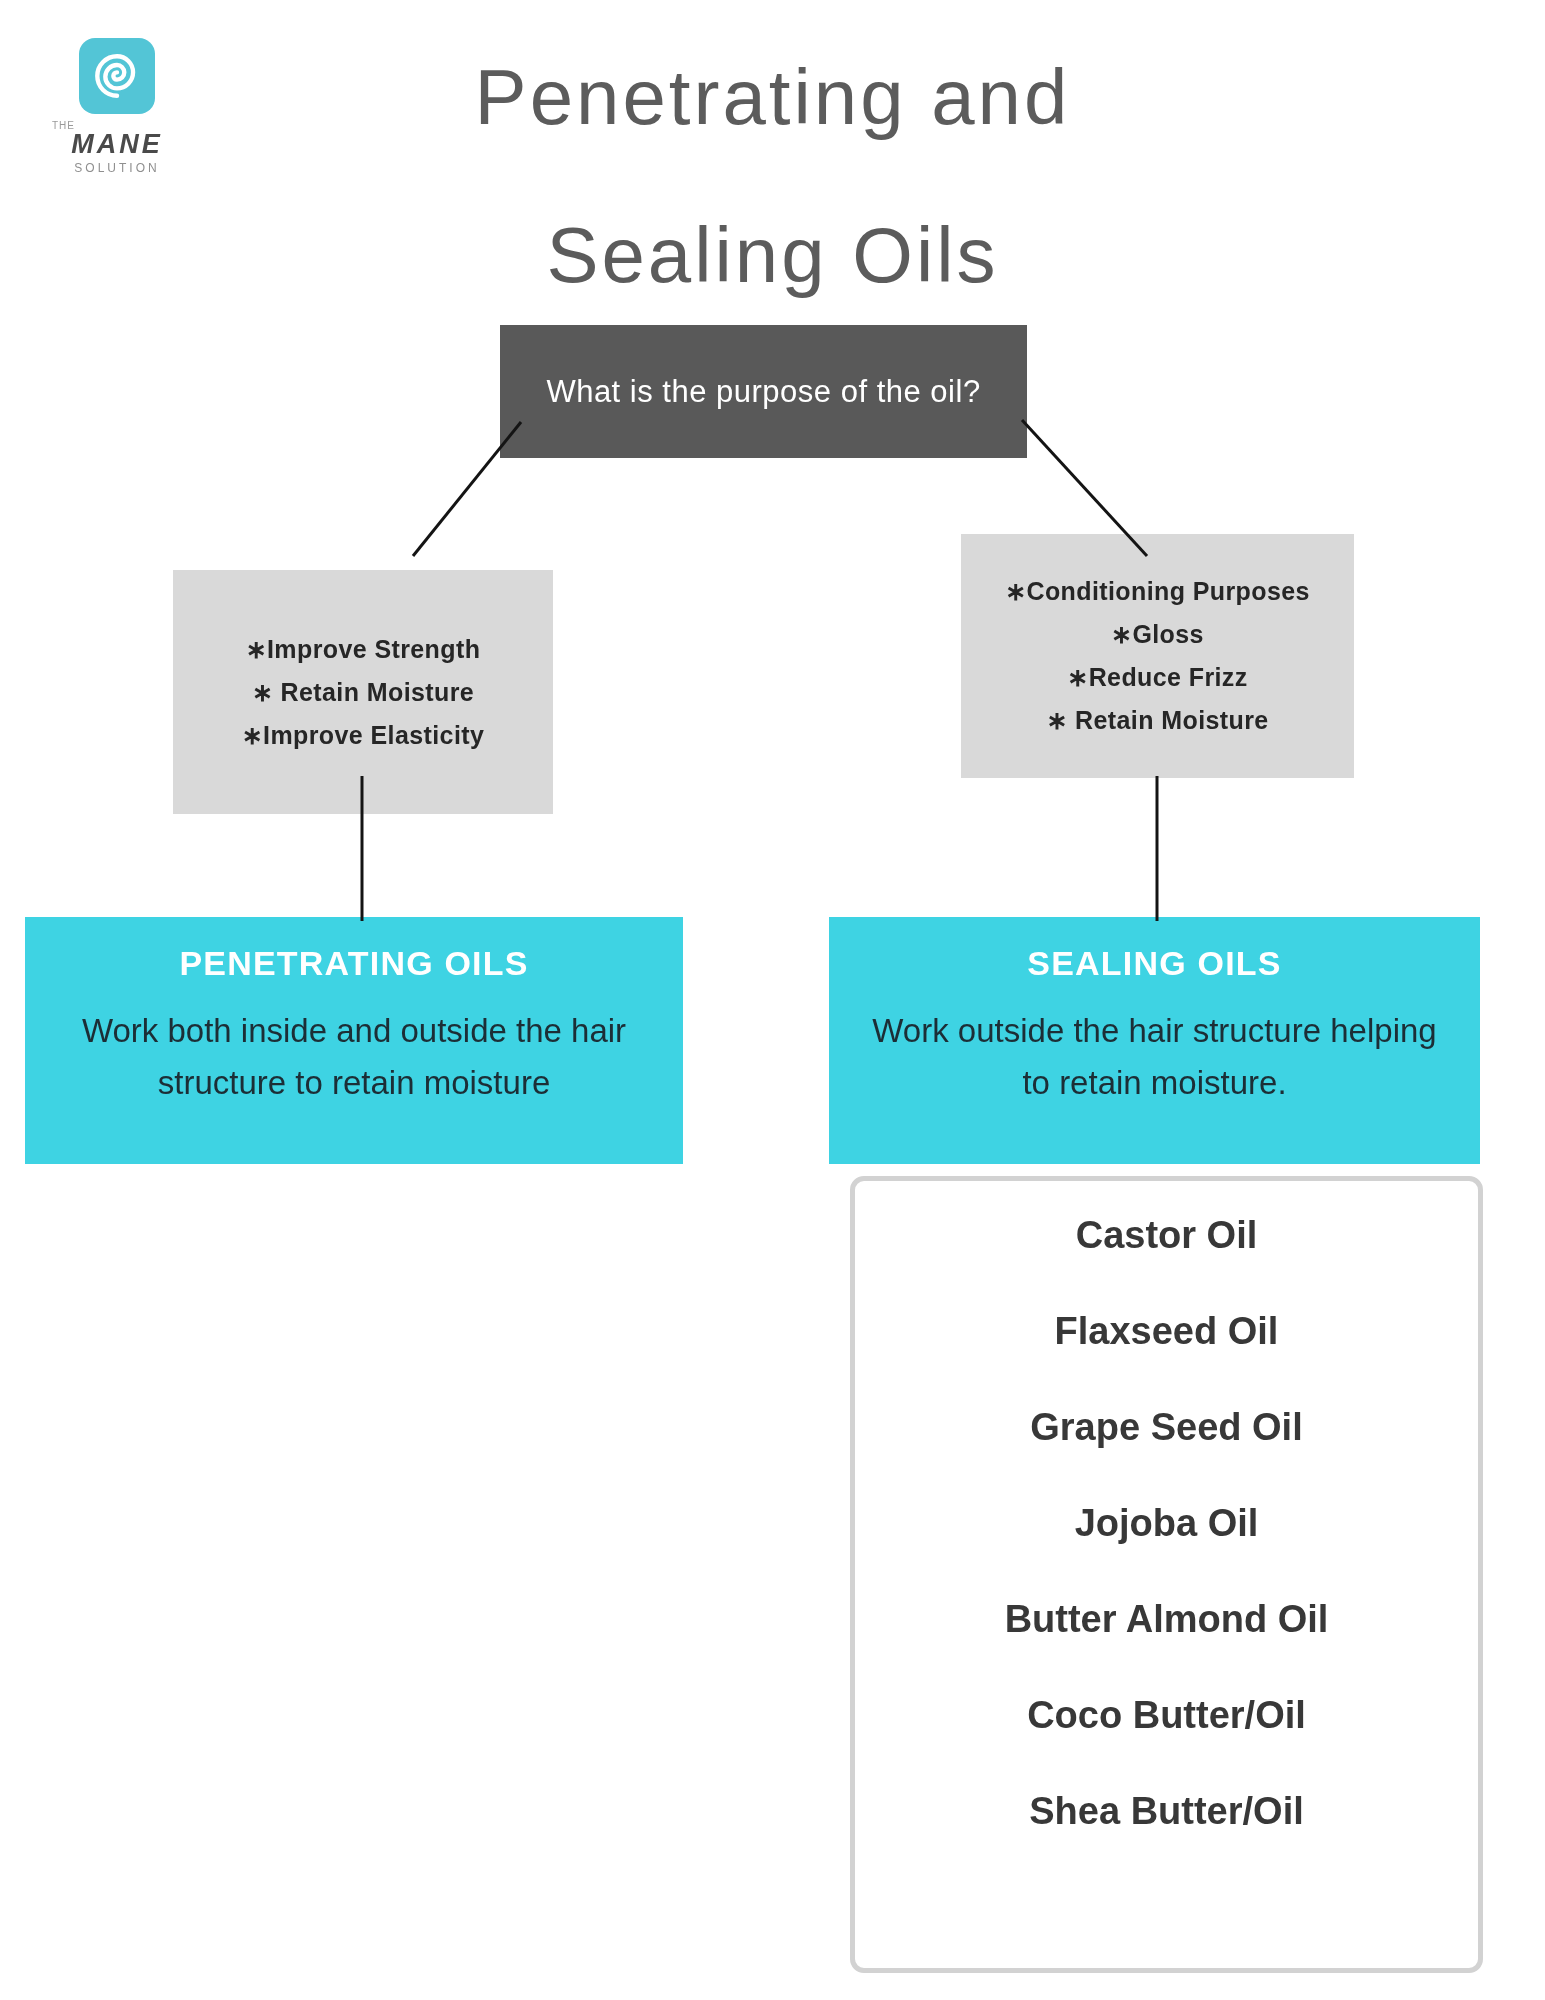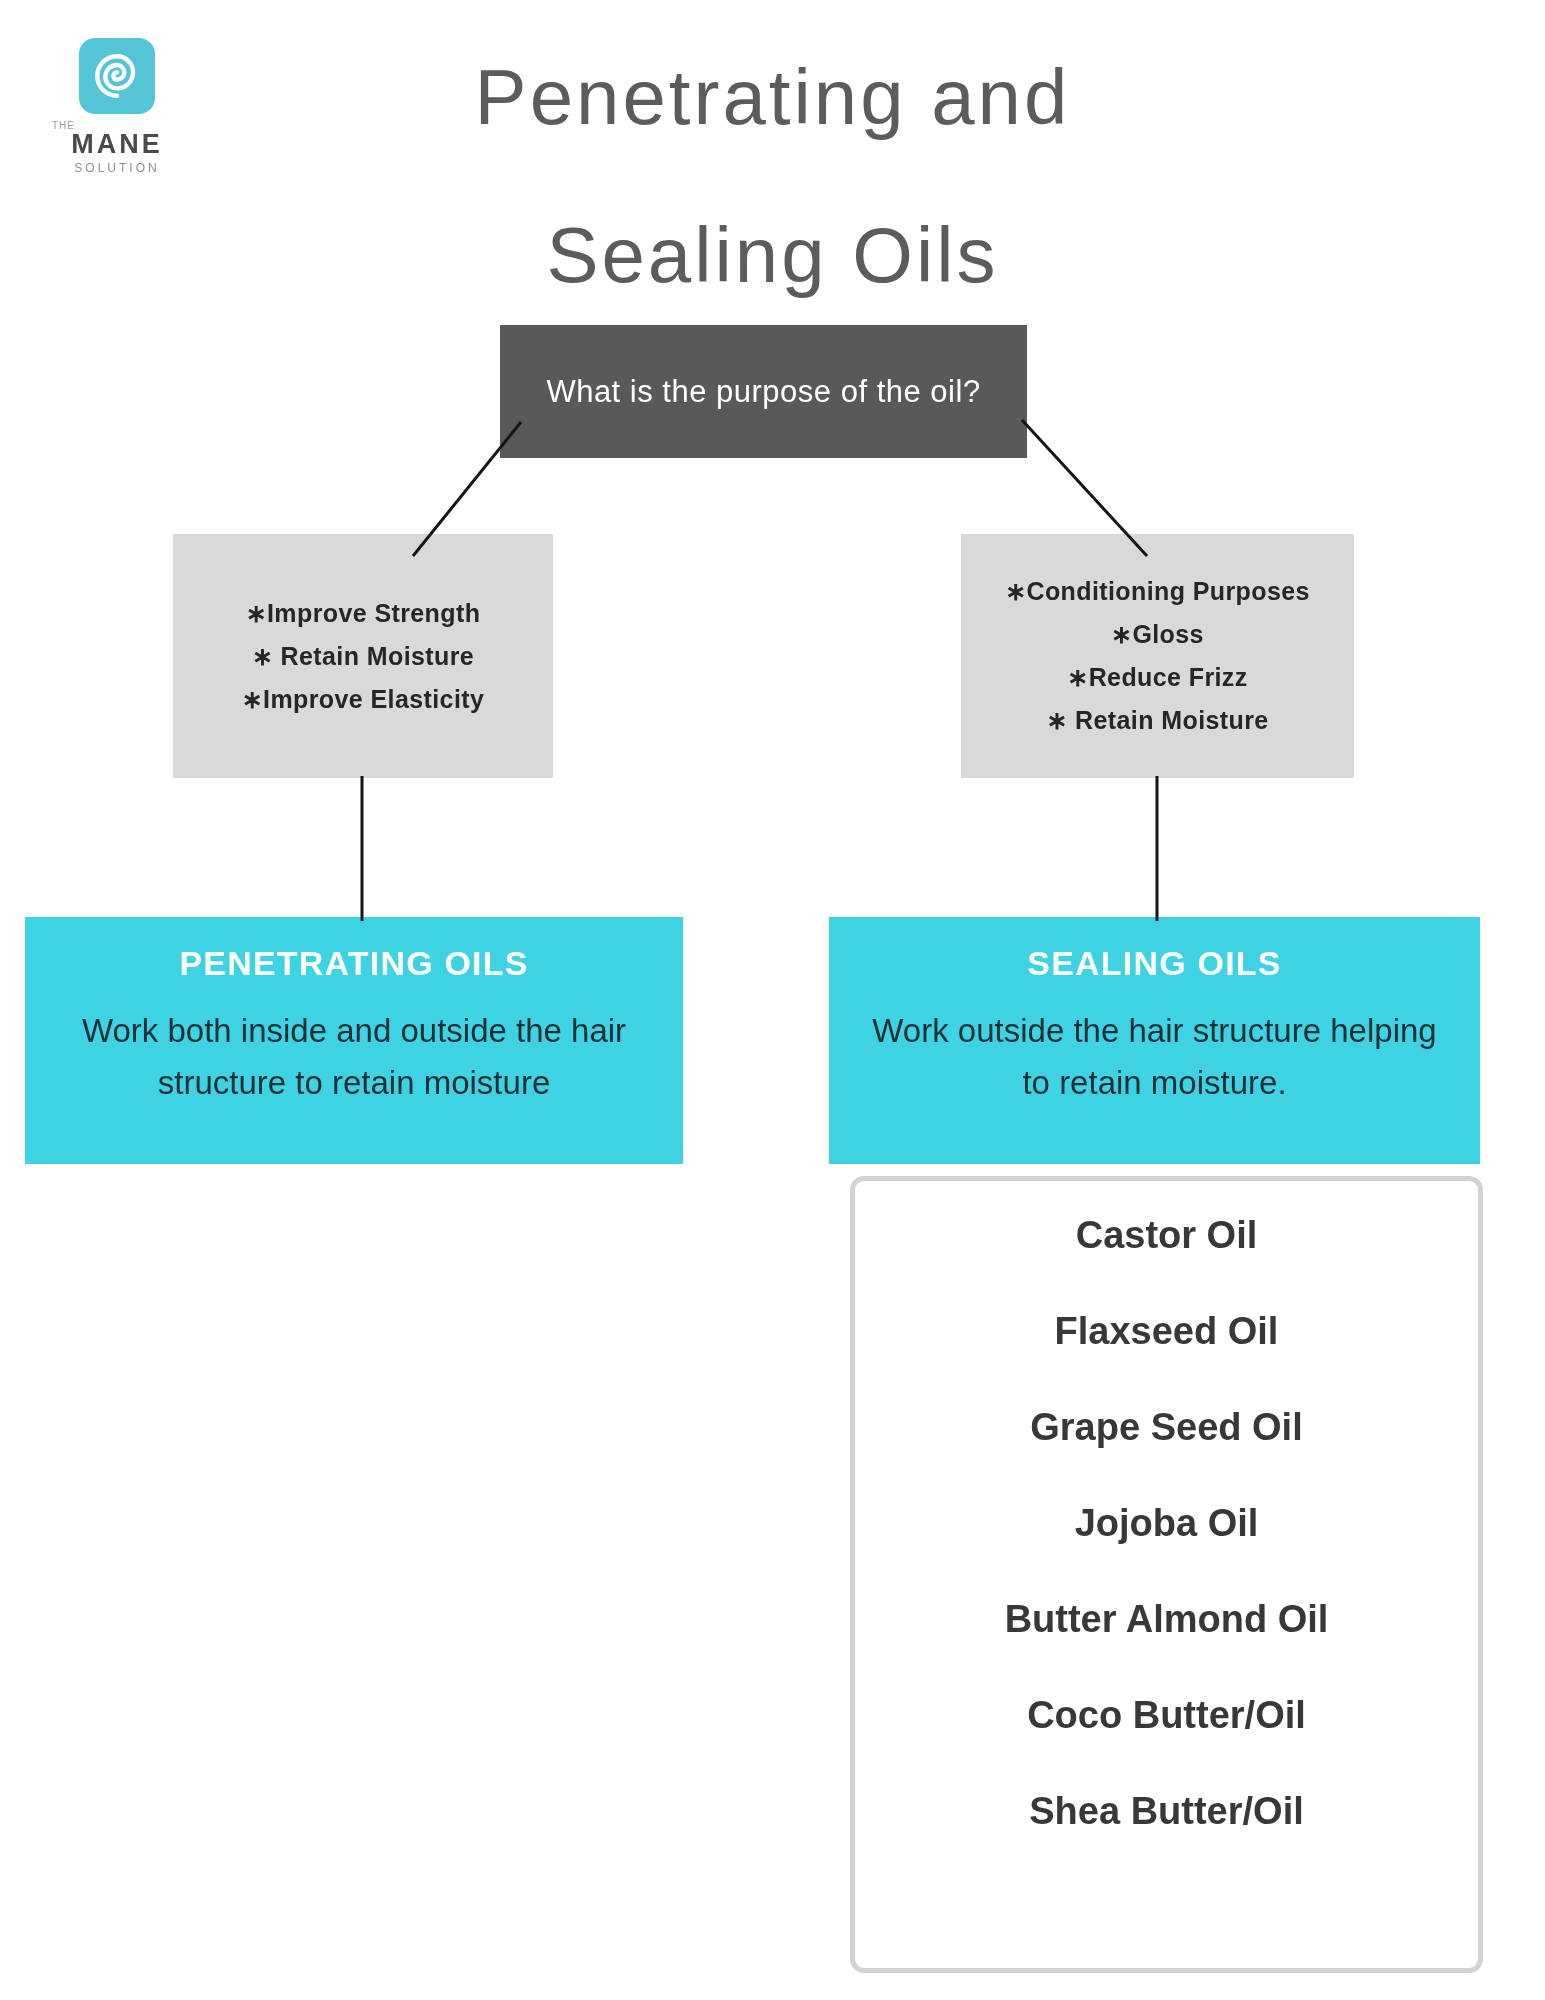--- a/index.html
+++ b/index.html
@@ -43,20 +43,21 @@
     font-size: 10px;
     letter-spacing: 1px;
     color: #9a9a9a;
   }
   .logo-name {
     font-size: 27px;
     font-weight: 600;
     letter-spacing: 3px;
     color: #4a4a4a;
     line-height: 1.0;
+    font-style: italic;
   }
   .logo-sub {
     font-size: 12px;
     letter-spacing: 3px;
     color: #8f8f8f;
     margin-top: 3px;
   }
 
   
   .title {
@@ -88,21 +89,21 @@
     position: absolute;
     top: 534px;
     height: 244px;
     background: #D9D9D9;
     display: flex;
     flex-direction: column;
     align-items: center;
     justify-content: center;
     z-index: 2;
   }
-  .gray-left  { left: 173px; width: 380px; }
+  .gray-left  { left: 173px; width: 380px; margin-top: 36px; }
   .gray-right { left: 961px; width: 393px; }
   .purpose-line {
     font-size: 25px;
     font-weight: 700;
     color: #262626;
     letter-spacing: 0.4px;
     line-height: 43px;
     text-align: center;
   }
 

